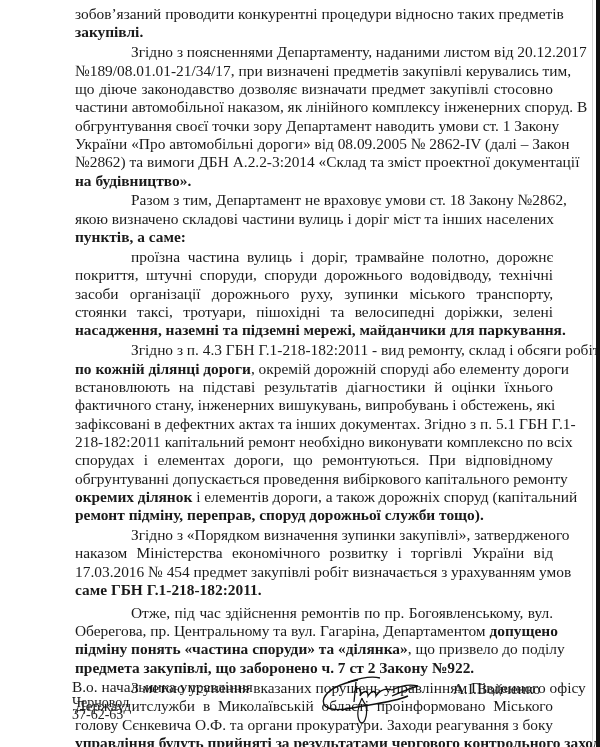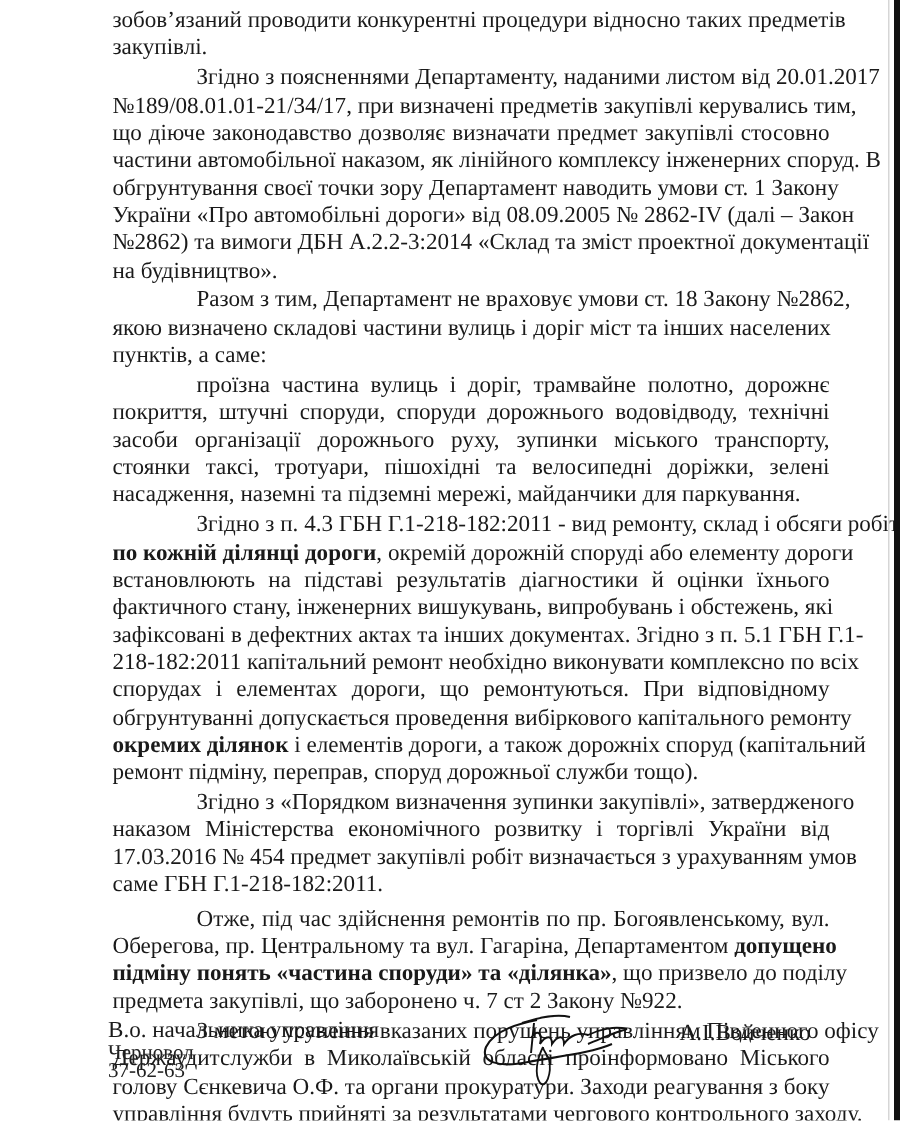--- a/index.html
+++ b/index.html
@@ -14,41 +14,41 @@
     .edge-black { position: absolute; left: 596px; top: 0; width: 4px; height: 747px; background: #111; }
     .body-text {
       position: absolute; left: 75px; top: 5px; width: 478px;
       font-size: 15.4px; line-height: 18.35px;
     }
     .para { margin: 0; }
     .line {
       display: block; white-space: nowrap; text-align: justify; text-align-last: justify;
       height: 18.35px; overflow: visible;
     }
-    .line.last { text-align-last: left; }
+    .line.last { text-align-last: left; font-weight: bold; }
     .line.indent { padding-left: 56px; }
     b { font-weight: bold; }
     .sig-block { position: absolute; left: 0; top: 672px; width: 600px; height: 60px; }
     .sig-title { position: absolute; left: 72px; top: 6px; font-size: 15.4px; }
     .sig-small { position: absolute; left: 72px; font-size: 14px; line-height: 10px; color: #222; }
     .sig-name { position: absolute; left: 453px; top: 8px; font-size: 15.4px; text-align: right; }
     .signature { position: absolute; left: 318px; top: 0px; width: 112px; height: 56px; }
   </style>
 </head>
 <body>
 
 <div class="page">
   <div class="body-text" id="body-text">
       <div class="para">
         <span class="line">зобов’язаний проводити конкурентні процедури відносно таких предметів</span>
         <span class="line last">закупівлі.</span>
       </div>
       <div style="height: 1.5px;"></div>
       <div class="para">
-        <span class="line indent">Згідно з поясненнями Департаменту, наданими листом від 20.01.2017</span>
+        <span class="line indent">Згідно з поясненнями Департаменту, наданими листом від 20.12.2017</span>
         <span class="line">№189/08.01.01-21/34/17, при визначені предметів закупівлі керувались тим,</span>
         <span class="line">що діюче законодавство дозволяє визначати предмет закупівлі стосовно</span>
         <span class="line">частини автомобільної наказом, як лінійного комплексу інженерних споруд. В</span>
         <span class="line">обгрунтування своєї точки зору Департамент наводить умови ст. 1 Закону</span>
         <span class="line">України «Про автомобільні дороги» від 08.09.2005 № 2862-IV (далі – Закон</span>
         <span class="line">№2862) та вимоги ДБН А.2.2-3:2014 «Склад та зміст проектної документації</span>
         <span class="line last">на будівництво».</span>
       </div>
       <div style="height: 1.5px;"></div>
       <div class="para">

